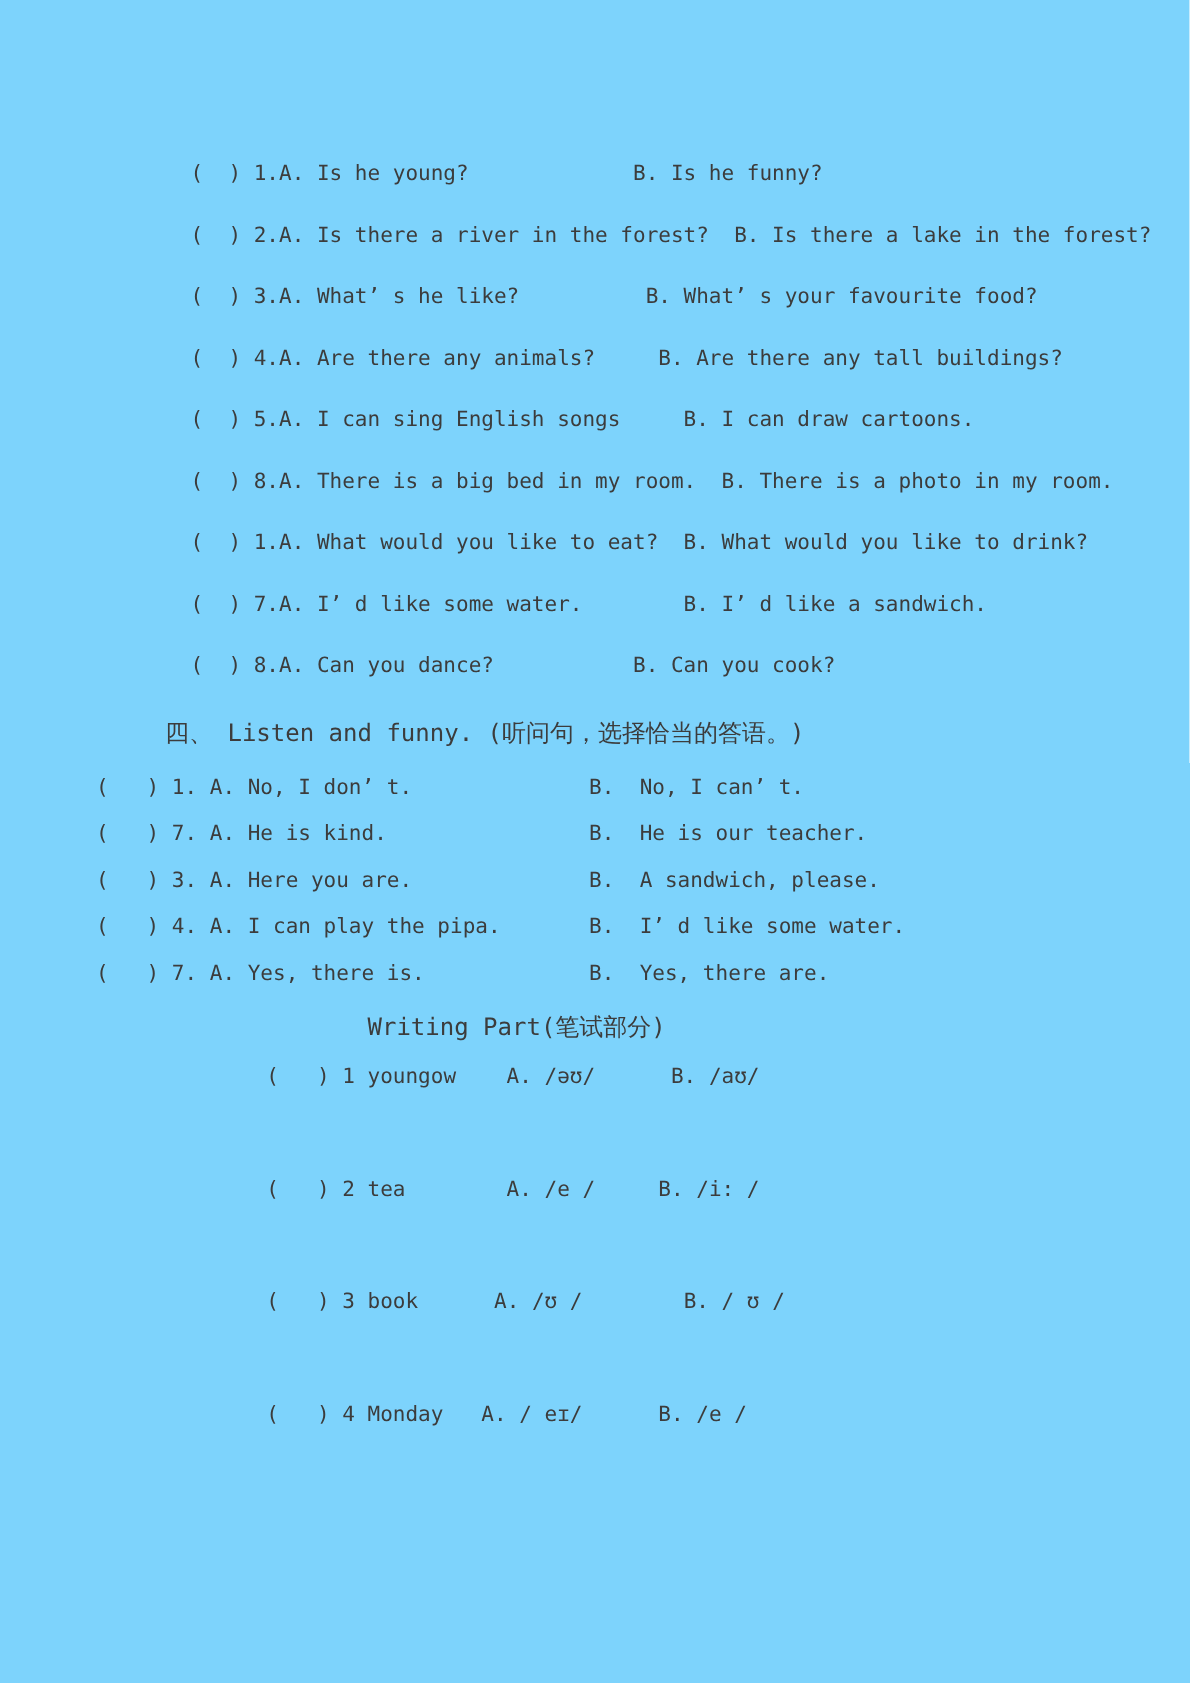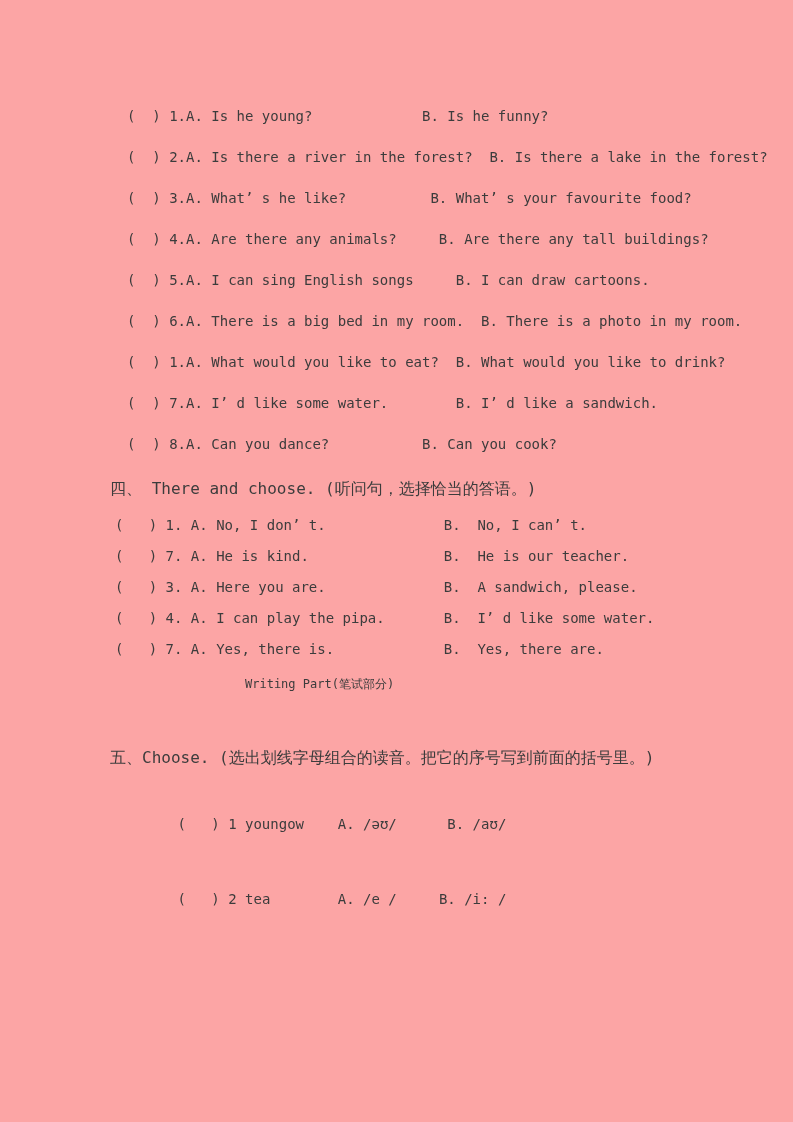--- a/index.html
+++ b/index.html
@@ -1,86 +1,91 @@
 <!DOCTYPE html>
 <html><head>
 <meta charset="utf-8">
 <style>
   html, body { margin: 0; padding: 0; background: #ffffff; }
   .page {
     position: relative;
     width: 793px;
     height: 1122px;
     box-sizing: border-box;
-    background: #fca5a5;
+    background: #7dd3fc;
     overflow: hidden;
     padding-top: 108px;
     font-family: "DejaVu Sans Mono", "Liberation Mono", monospace;
     color: #3c3c3c;
   }
   .line {
     white-space: pre;
     font-size: 14px;
     line-height: 17px;
   }
   .s3 .line { margin: 0 0 24px 127px; }
   .title {
     white-space: pre;
     font-size: 16px;
     line-height: 17px;
     color: #3c3c3c;
   }
   .s4title { margin: 27px 0 20px 110px; }
-  .s4 .line { margin: 0 0 14px 115px; }
+  .s4 .line { margin: 0 0 14px 64px; }
   .writing-heading {
     white-space: pre;
-    font-size: 12px;
+    font-size: 16px;
     line-height: 17px;
     margin: 18px 0 0 245px;
   }
   .s5title { margin: 56px 0 33px 110px; }
   .s5 .line { margin: 0 0 24px 127px; }
   .ul {
     text-underline-offset: 3px;
   }
 </style>
 </head>
 <body>
 
 <div class="page">
 
   <section class="s3">
     <div class="line">(  ) 1.A. Is he young?             B. Is he funny?</div>
     <div class="line">(  ) 2.A. Is there a river in the forest?  B. Is there a lake in the forest?</div>
     <div class="line">(  ) 3.A. What’ s he like?          B. What’ s your favourite food?</div>
     <div class="line">(  ) 4.A. Are there any animals?     B. Are there any tall buildings?</div>
     <div class="line">(  ) 5.A. I can sing English songs     B. I can draw cartoons.</div>
-    <div class="line">(  ) 6.A. There is a big bed in my room.  B. There is a photo in my room.</div>
+    <div class="line">(  ) 8.A. There is a big bed in my room.  B. There is a photo in my room.</div>
     <div class="line">(  ) 1.A. What would you like to eat?  B. What would you like to drink?</div>
     <div class="line">(  ) 7.A. I’ d like some water.        B. I’ d like a sandwich.</div>
     <div class="line">(  ) 8.A. Can you dance?           B. Can you cook?</div>
   </section>
 
-  <div class="title s4title">四、 There and choose. (听问句，选择恰当的答语。)</div>
+  <div class="title s4title">四、 Listen and funny. (听问句，选择恰当的答语。)</div>
 
   <section class="s4">
     <div class="line">(   ) 1. A. No, I don’ t.              B.  No, I can’ t.</div>
     <div class="line">(   ) 7. A. He is kind.                B.  He is our teacher.</div>
     <div class="line">(   ) 3. A. Here you are.              B.  A sandwich, please.</div>
     <div class="line">(   ) 4. A. I can play the pipa.       B.  I’ d like some water.</div>
     <div class="line">(   ) 7. A. Yes, there is.             B.  Yes, there are.</div>
   </section>
 
   <div class="writing-heading">Writing Part(笔试部分)</div>
 
-  <div class="title s5title">五、Choose. (选出划线字母组合的读音。把它的序号写到前面的括号里。)</div>
 
   <section class="s5">
     <div class="line">
       <span>(   ) 1 </span><span>young</span><span class="ul">ow</span><span></span><span>    A. /əʊ/      B. /aʊ/</span>
     </div>
     <div class="line">
       <span>(   ) 2 </span><span>t</span><span class="ul">ea</span><span></span><span>        A. /e /     B. /i: /</span>
     </div>
+    <div class="line">
+      <span>(   ) 3 </span><span>b</span><span class="ul">oo</span><span>k</span><span>      A. /ʊ /        B. / ʊ /</span>
+    </div>
+    <div class="line">
+      <span>(   ) 4 </span><span>Mond</span><span class="ul">ay</span><span></span><span>   A. / eɪ/      B. /e /</span>
+    </div>
 
   </section>
 
 </div>
 
 </body></html>

